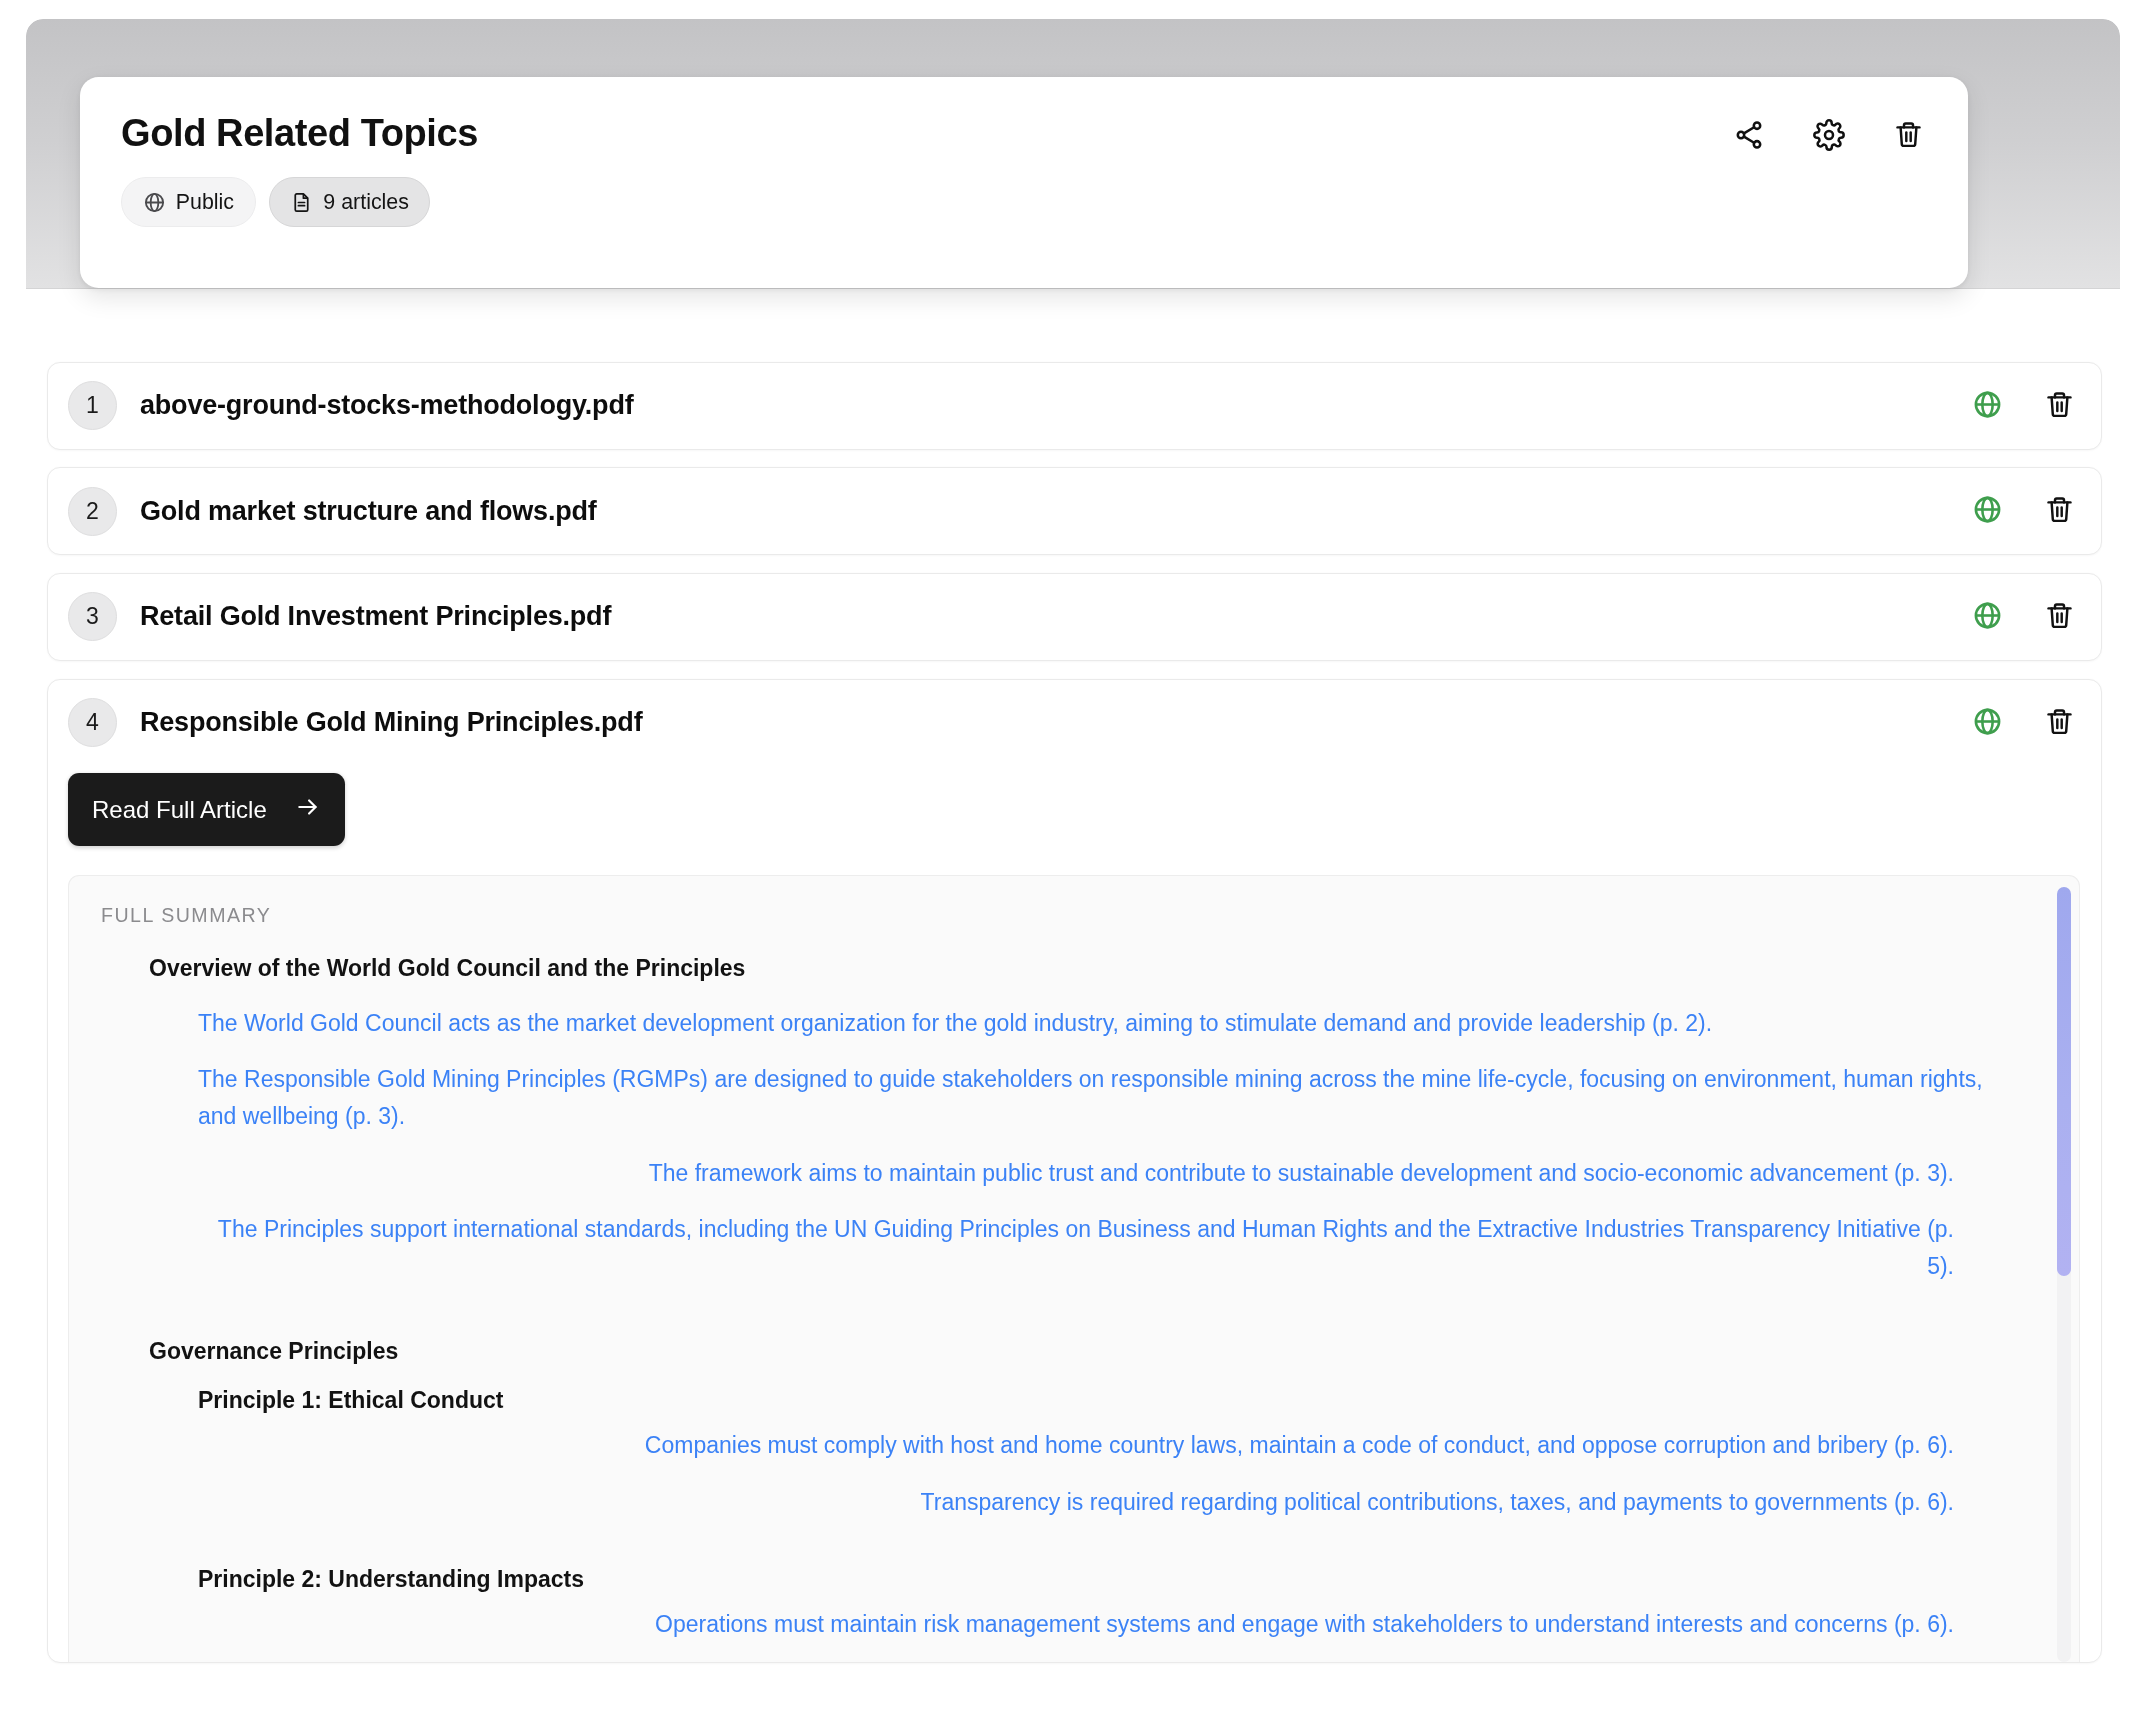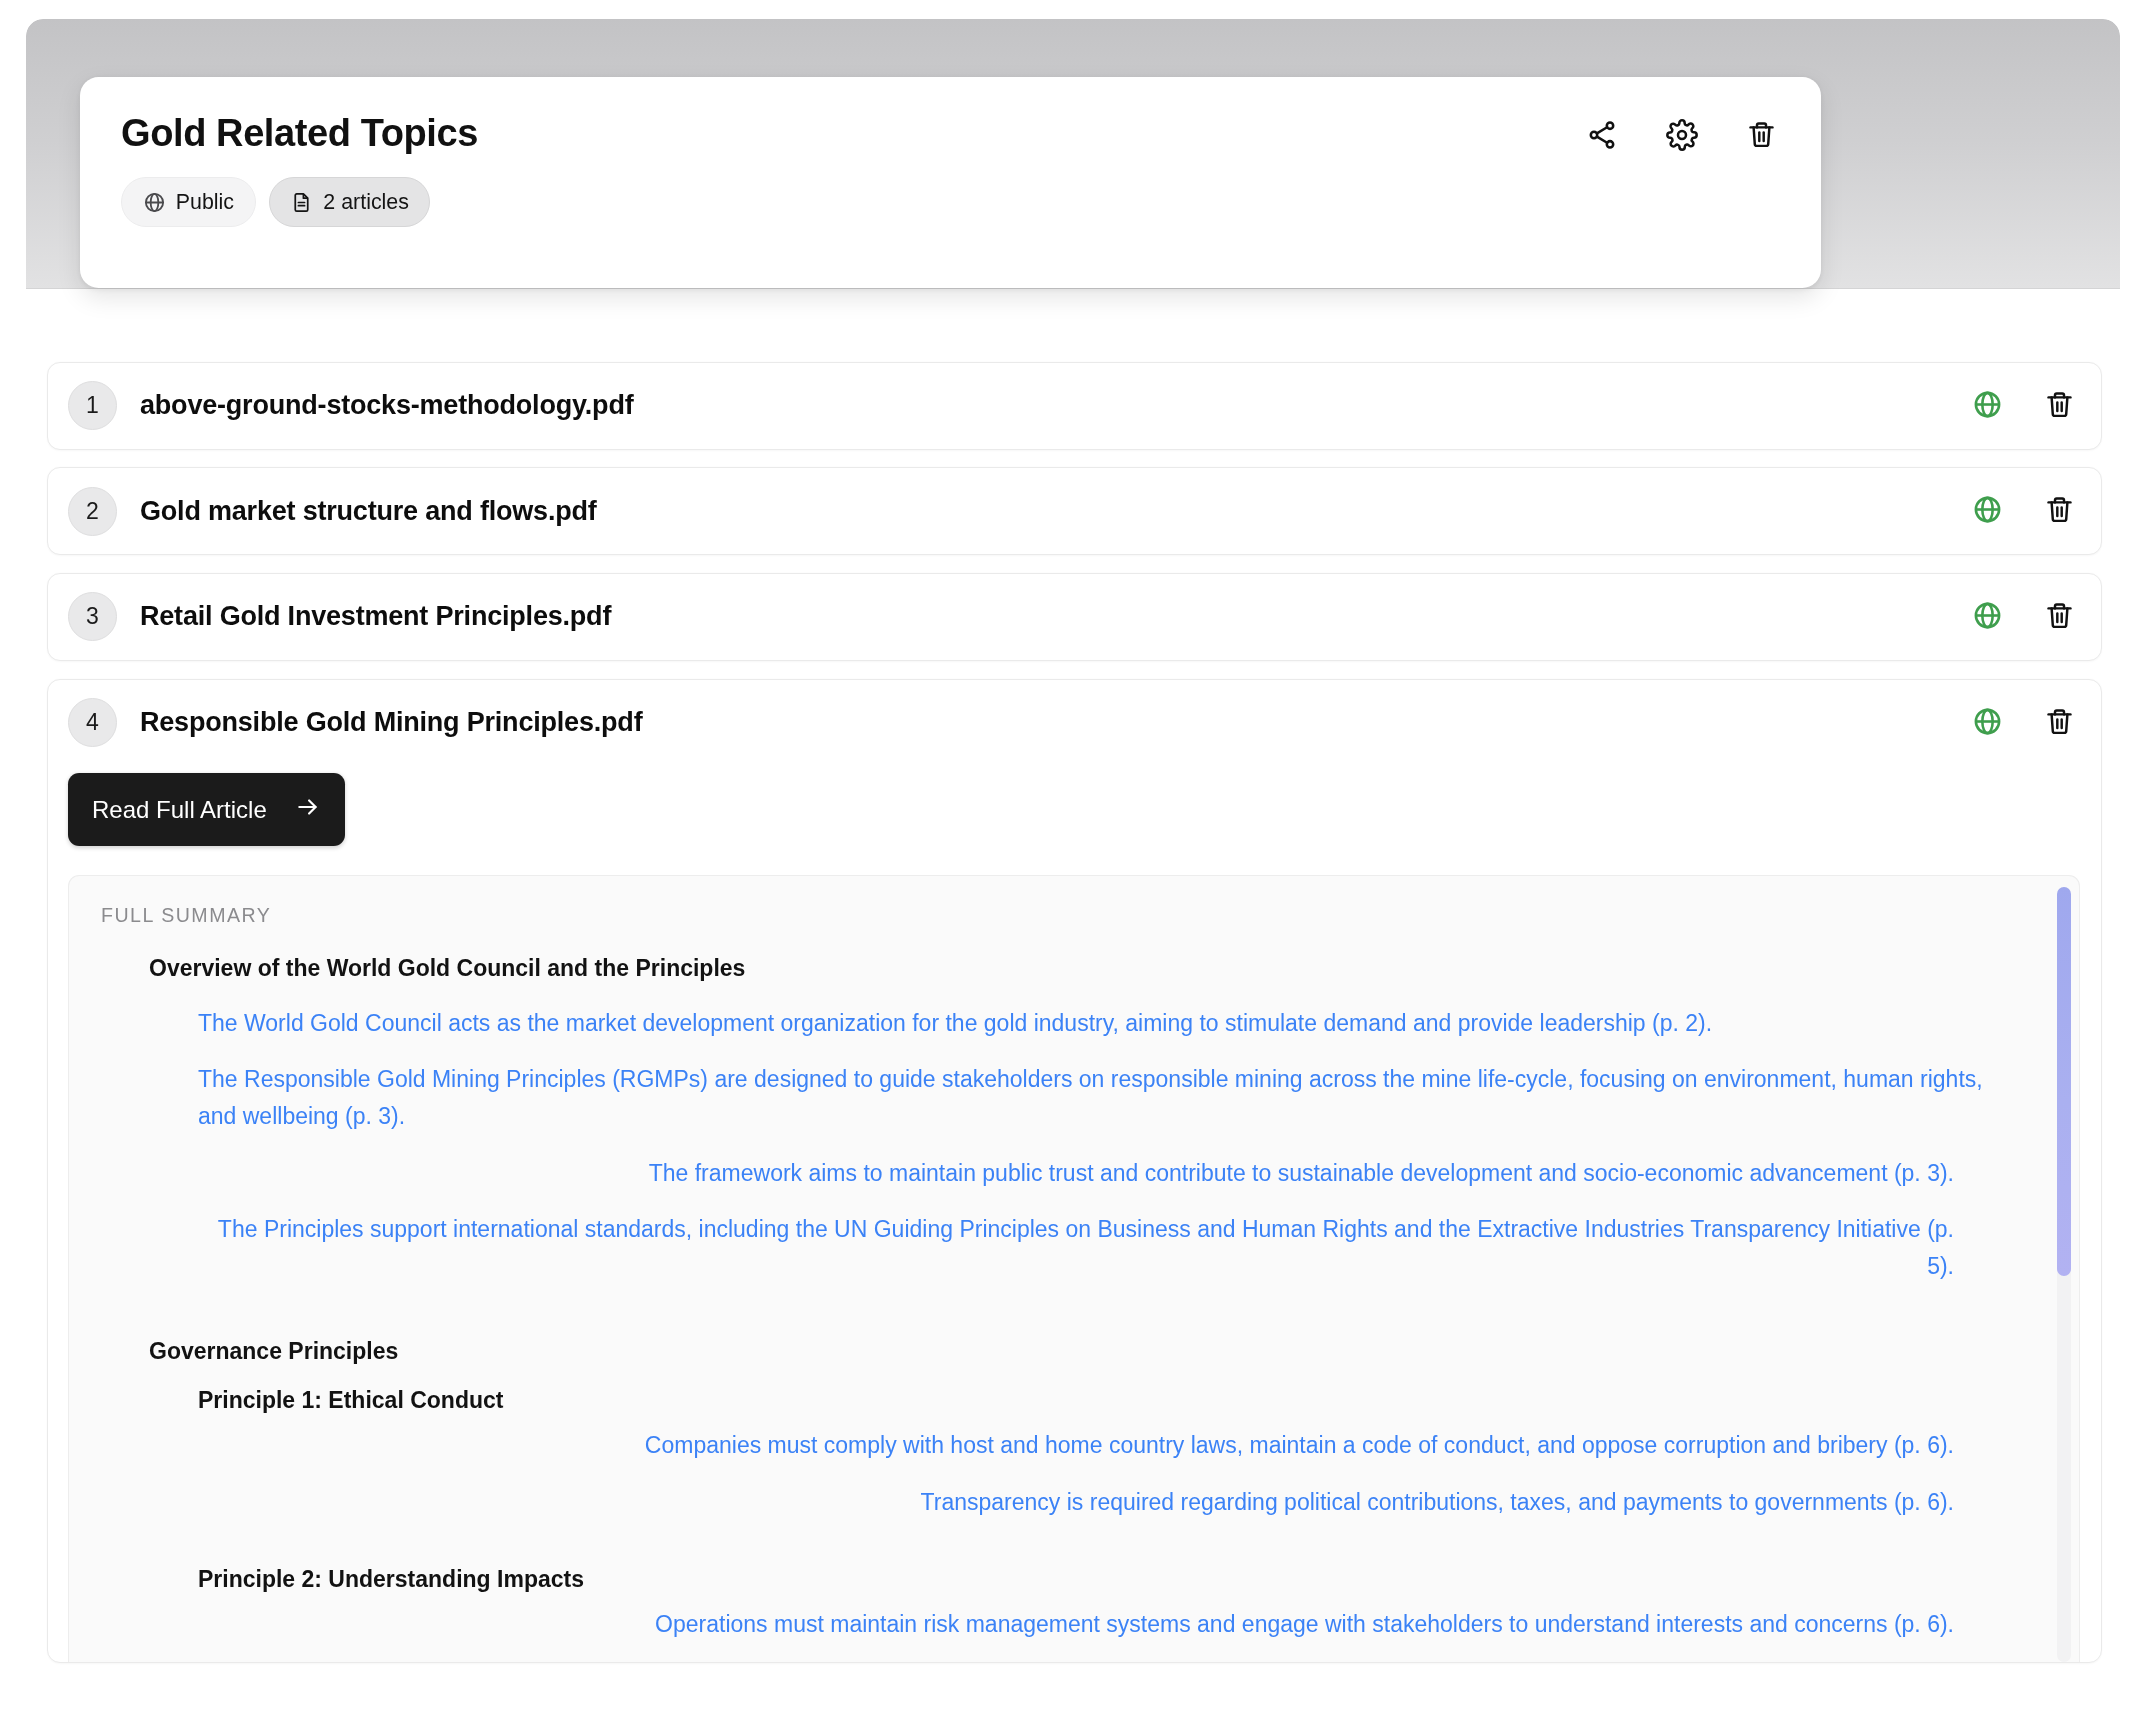--- a/index.html
+++ b/index.html
@@ -39,21 +39,21 @@
     left: 0; bottom: 0; right: 0;
     height: 0.9px;
     background: rgba(0,0,0,0.06);
   }
 
   
   .title-card {
     position: absolute;
     left: 54px;
     top: 58px;
-    width: 1741px;
+    width: 1888px;
     height: 211px;
     background: #ffffff;
     border-radius: 18.6px;
     box-shadow: 0 9.3px 24px rgba(0,0,0,0.10), 0 1.9px 5.6px rgba(0,0,0,0.06);
     padding: 37px 41px;
   }
   .title-card-left { position: absolute; left: 41px; top: 37px; }
   .collection-title {
     font-size: 38px;
     font-weight: bold;
@@ -244,21 +244,21 @@
 
         <div class="badge badge-count">
           <span>
             <svg width="23" height="23" viewBox="0 0 24 24" fill="none" stroke="#141414" stroke-width="1.8" stroke-linejoin="round">
               <path d="M14 3H7a1.5 1.5 0 0 0-1.5 1.5v15A1.5 1.5 0 0 0 7 21h10a1.5 1.5 0 0 0 1.5-1.5V7.5z"></path>
               <path d="M14 3v4.5h4.5"></path>
               <line x1="8.8" y1="12" x2="15.2" y2="12" stroke-linecap="round"></line>
               <line x1="8.8" y1="15.3" x2="15.2" y2="15.3" stroke-linecap="round"></line>
             </svg>
           </span>
-          <span>2 articles</span>
+          <span>9 articles</span>
         </div>
 
       </div>
     </div>
 
     <div class="title-card-actions">
       <button class="icon-btn">
         <span>
           <svg width="32" height="32" viewBox="0 0 24 24" fill="none" stroke="#111111" stroke-width="1.9" stroke-linecap="round" stroke-linejoin="round">
             <circle cx="18" cy="5" r="2.4"></circle>

